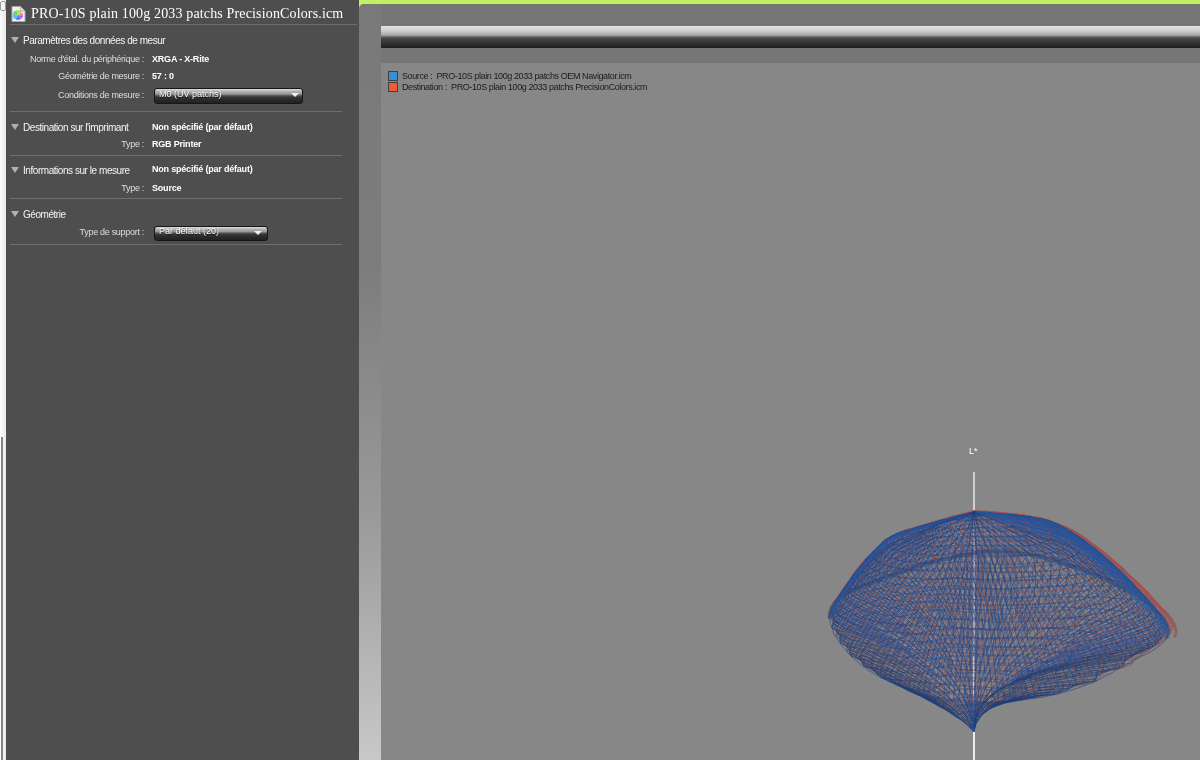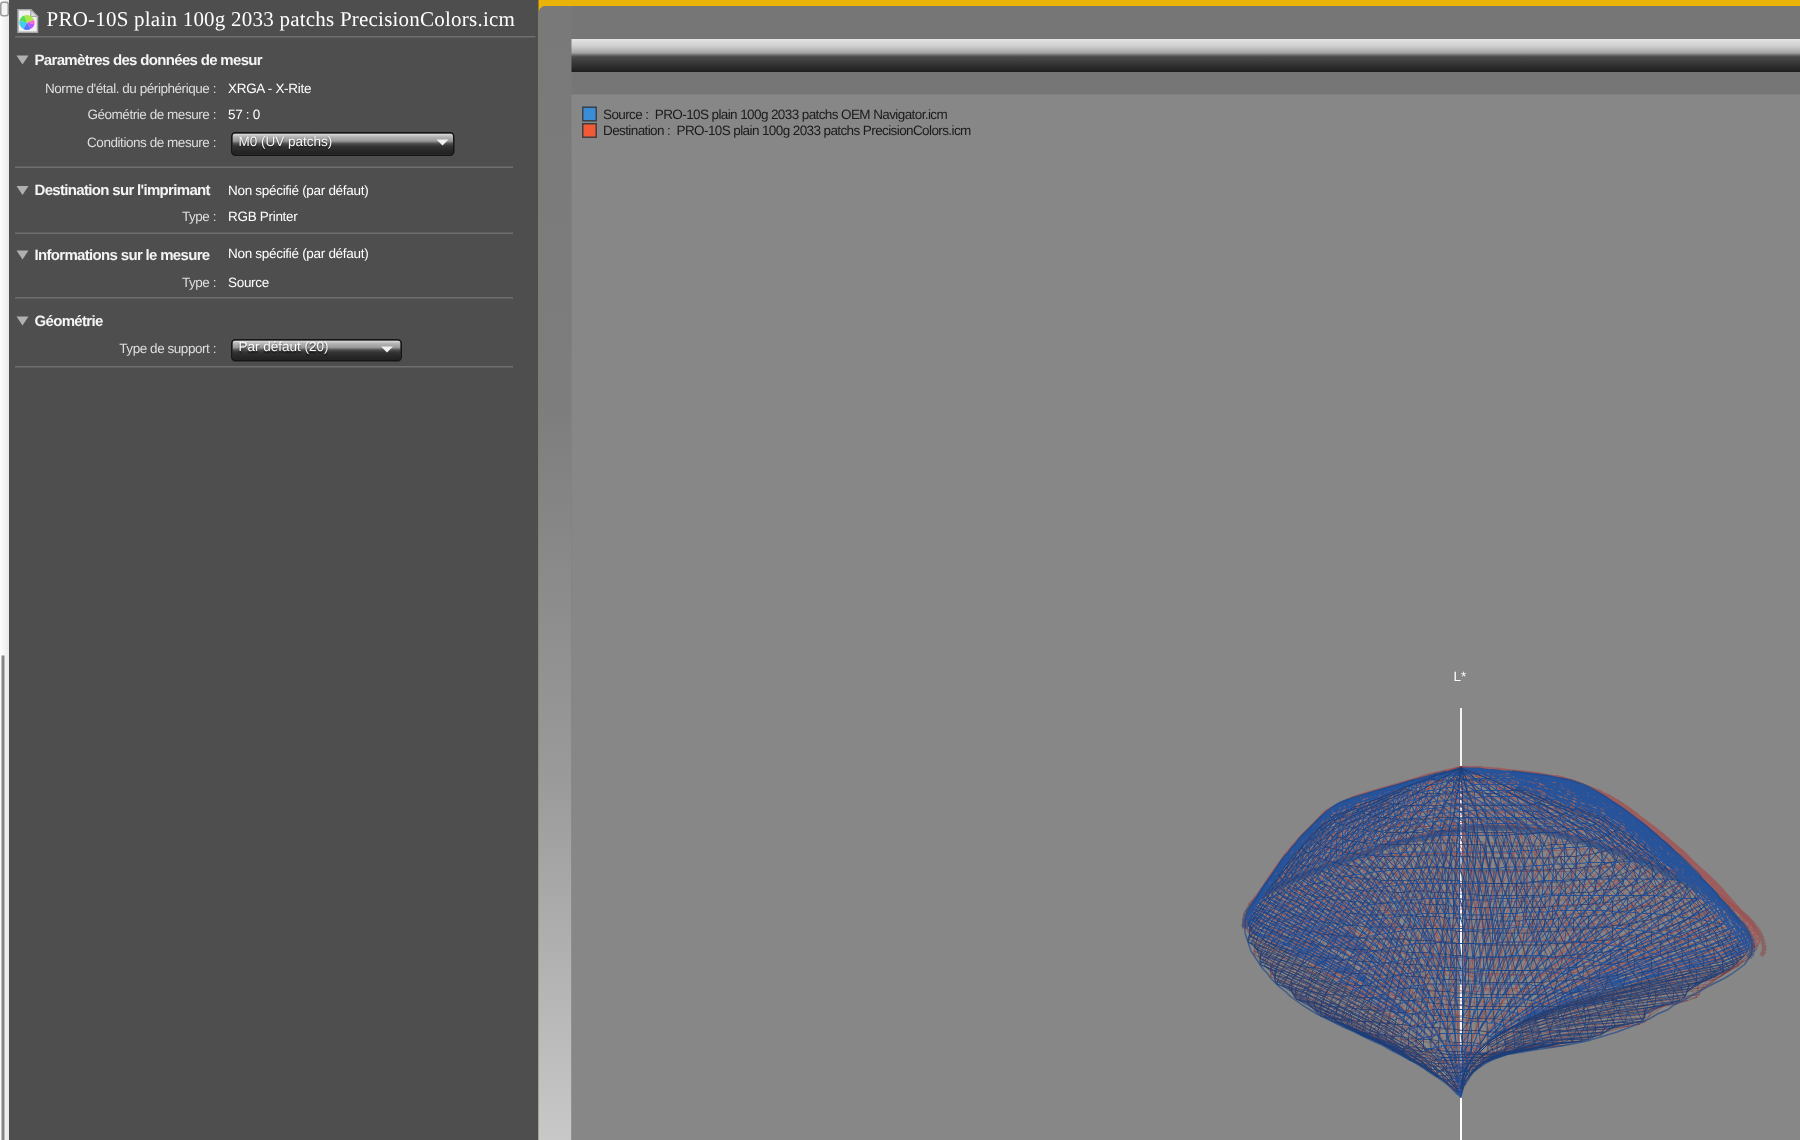--- a/index.html
+++ b/index.html
@@ -6,29 +6,29 @@
 body{width:1200px;height:760px;overflow:hidden;position:relative;background:#4c4c4c;font-family:"Liberation Sans",sans-serif;}
 .abs{position:absolute}
 
 #lstrip{left:0;top:0;width:6px;height:760px;background:linear-gradient(90deg,#fdfdfd,#e9e9e9)}
 #lthumb{left:0px;top:1px;width:4px;height:8px;border:1px solid #9a9a9a;border-radius:2px;background:#f4f4f4}
 #lline{left:1px;top:437px;width:2px;height:323px;background:#848484}
 
 #sidebar{left:6px;top:0;width:353px;height:760px;background:#4e4e4e}
 .ttl{left:25px;top:6px;font-family:"Liberation Serif",serif;font-weight:normal;font-size:14px;color:#ffffff;letter-spacing:0.15px}
 .sep{left:4px;width:332px;height:1px;background:#6e6e6e}
-.hdr{font-weight:bold;font-size:10px;color:#f4f4f4;letter-spacing:-0.45px;white-space:nowrap}
+.hdr{font-weight:normal;font-size:10px;color:#f4f4f4;letter-spacing:-0.45px;white-space:nowrap}
 .tri{width:0;height:0;border-left:4.5px solid transparent;border-right:4.5px solid transparent;border-top:6px solid #b0b0b0}
 .lab{font-size:9px;color:#dedede;text-align:right;right:215px;width:200px;white-space:nowrap;letter-spacing:-0.3px}
-.val{font-size:9px;font-weight:normal;color:#ffffff;left:146px;white-space:nowrap;letter-spacing:-0.2px}
+.val{font-size:9px;font-weight:bold;color:#ffffff;left:146px;white-space:nowrap;letter-spacing:-0.2px}
 .dd{border-radius:3px;border:1px solid #161616;background:linear-gradient(180deg,#e0e0e0 0%,#b4b4b4 16%,#989898 36%,#505050 48%,#343434 60%,#262626 85%,#222222 100%)}
 .ddt{font-size:9px;color:#fafafa;text-shadow:0 1px 1px rgba(0,0,0,.7)}
 .dda{width:0;height:0;border-left:4.5px solid transparent;border-right:4.5px solid transparent;border-top:4.5px solid #f0f0f0}
 
-#rwrap{left:359px;top:0;width:841px;height:760px;background:#eab308}
+#rwrap{left:359px;top:0;width:841px;height:760px;background:#bef264}
 #rbg{left:0;top:4px;width:841px;height:756px;background:#767676;border-top-left-radius:5px}
 #lgrad{left:0;top:4px;width:22px;height:756px;background:linear-gradient(180deg,#797979 0%,#7d7d7d 35%,#9a9a9a 68%,#c8c8c8 100%);border-top-left-radius:5px}
 #toolbar{left:22px;top:26px;width:819px;height:22px;background:linear-gradient(180deg,#e4e4e4 0%,#cecece 22%,#a4a4a4 42%,#6a6a6a 49%,#4a4a4a 54%,#383838 72%,#242424 94%,#1f1f1f 100%)}
 #viewport{left:22px;top:63px;width:819px;height:697px;background:#878787}
 .lgsq{width:8px;height:8px;border:1px solid #3f3f3f}
 .lgtx{font-size:9px;color:#1b1b1b;letter-spacing:-0.4px;white-space:nowrap}
 </style>
 </head>
 <body>
 <div class="abs" id="lstrip"></div>

